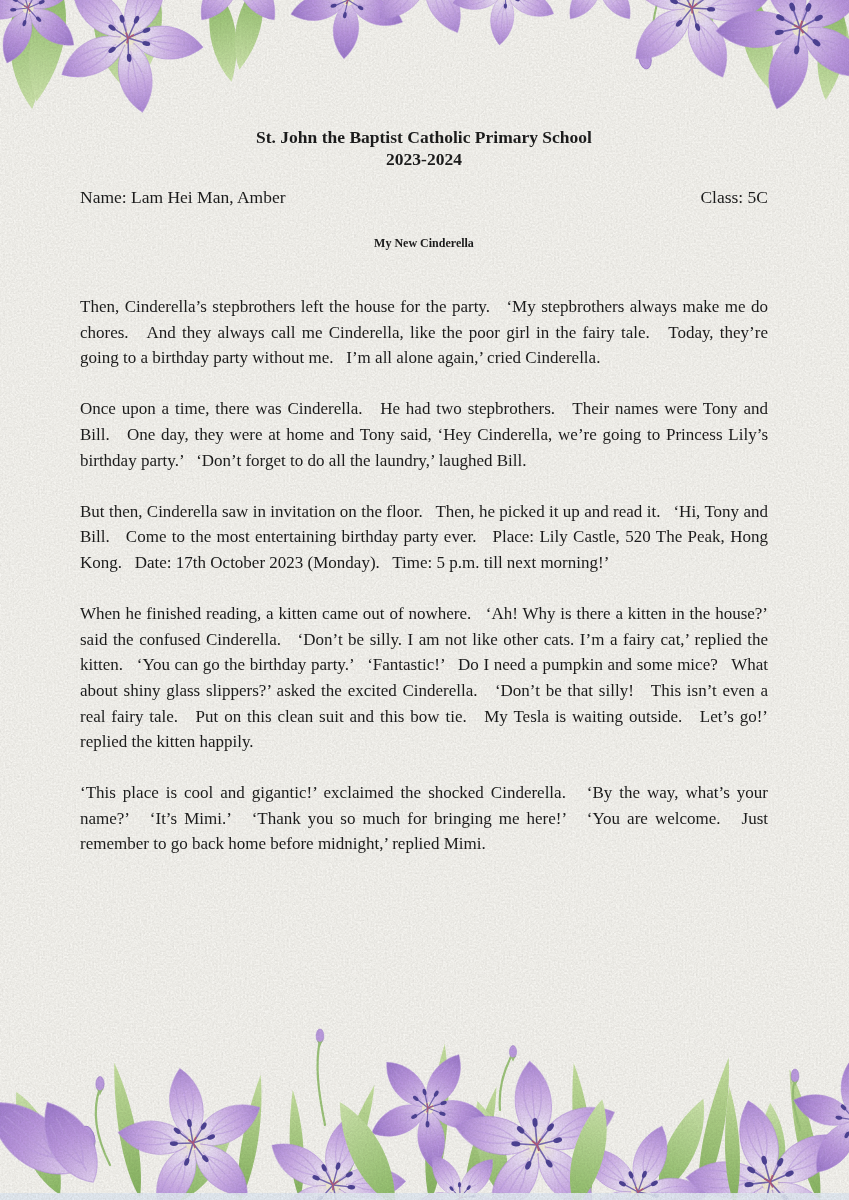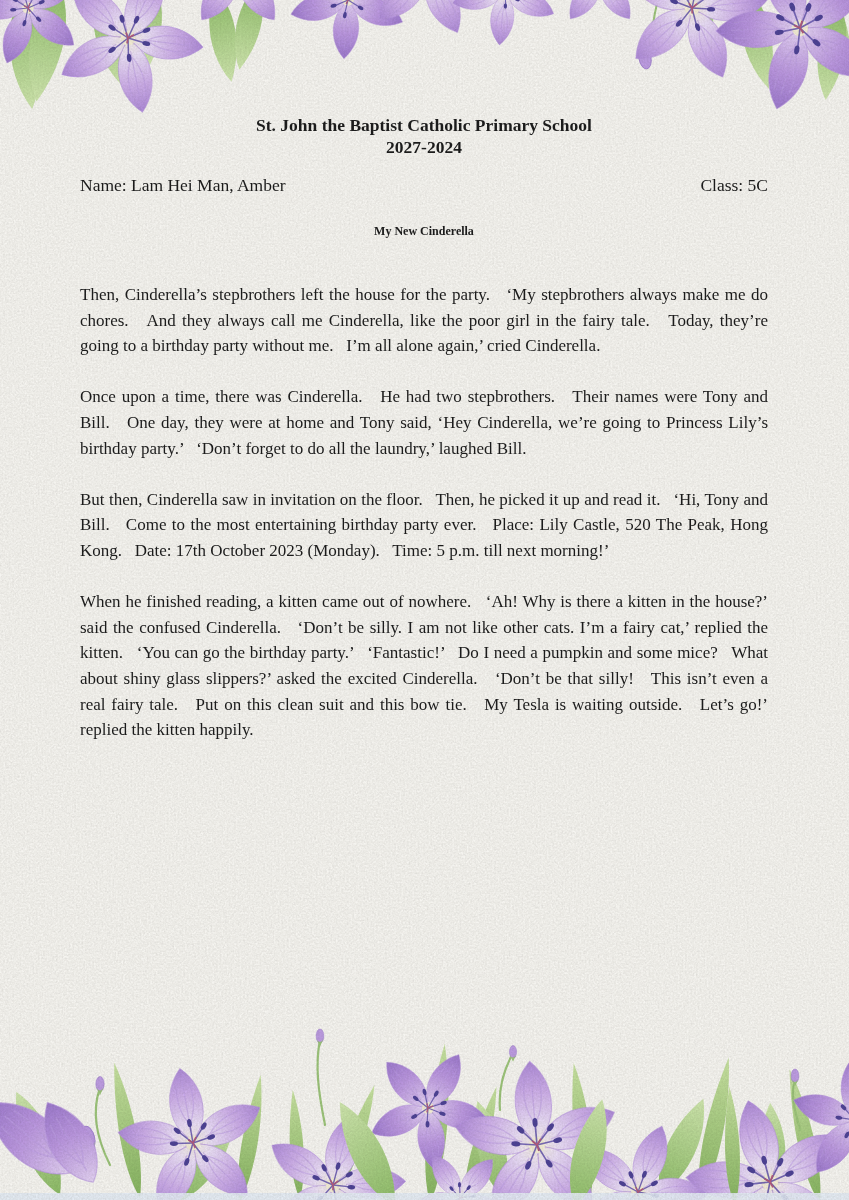--- a/index.html
+++ b/index.html
@@ -12,21 +12,21 @@
     color:var(--text-color,#1c1c1c);
   }
   .floral{position:absolute;left:0;pointer-events:none;}
   .floral-top{top:0;z-index:1;}
   .floral-bottom{bottom:0;z-index:1;}
   .paper-tex{position:absolute;left:0;top:0;z-index:6;pointer-events:none;opacity:.45;mix-blend-mode:multiply;}
   .bottom-strip{
     position:absolute;left:0;bottom:0;width:849px;height:7px;
     background:var(--bottom-edge-color,#e3ebf4);opacity:.9;z-index:4;
   }
-  .content{position:absolute;left:80px;top:0;width:688px;z-index:3;}
+  .content{position:absolute;left:80px;top:12px;width:688px;z-index:3;}
   .school-name{padding-top:114px;}
   .school-name,.school-year{
     text-align:center;font-weight:bold;font-size:17.5px;line-height:22px;
   }
   .name-row{
     display:flex;justify-content:space-between;
     margin-top:16px;font-size:17.5px;line-height:22px;align-items:center;
   }
   .essay-title{
     text-align:center;font-weight:bold;font-size:12px;line-height:22px;
@@ -193,31 +193,32 @@
     </g>
     <g>
       <use href="#leaf" transform="translate(395,246) rotate(-30) scale(2.1)" fill="url(#lg)"></use>
       <use href="#leaf" transform="translate(575,248) rotate(12) scale(2.0)" fill="url(#lg)"></use>
       <use href="#leafLong" transform="translate(735,246) rotate(-4) scale(1.3)" fill="url(#lgl)"></use>
     </g>
   </svg>
 
   <div class="content">
     <div class="school-name">St. John the Baptist Catholic Primary School</div>
-    <div class="school-year">2027-2024</div>
+    <div class="school-year">2023-2024</div>
     <div class="name-row">
       <span>Name: Lam Hei Man, Amber</span>
       <span>Class: 5C</span>
     </div>
     <div class="essay-title">My New Cinderella</div>
     <div class="essay">
       <p>Then, Cinderella’s stepbrothers left the house for the party.   ‘My stepbrothers always make me do chores.   And they always call me Cinderella, like the poor girl in the fairy tale.   Today, they’re going to a birthday party without me.   I’m all alone again,’ cried Cinderella.</p>
       <p>Once upon a time, there was Cinderella.   He had two stepbrothers.   Their names were Tony and Bill.   One day, they were at home and Tony said, ‘Hey Cinderella, we’re going to Princess Lily’s birthday party.’   ‘Don’t forget to do all the laundry,’ laughed Bill.</p>
       <p>But then, Cinderella saw in invitation on the floor.   Then, he picked it up and read it.   ‘Hi, Tony and Bill.   Come to the most entertaining birthday party ever.   Place: Lily Castle, 520 The Peak, Hong Kong.   Date: 17th October 2023 (Monday).   Time: 5 p.m. till next morning!’</p>
       <p>When he finished reading, a kitten came out of nowhere.   ‘Ah! Why is there a kitten in the house?’ said the confused Cinderella.   ‘Don’t be silly. I am not like other cats. I’m a fairy cat,’ replied the kitten.   ‘You can go the birthday party.’   ‘Fantastic!’   Do I need a pumpkin and some mice?   What about shiny glass slippers?’ asked the excited Cinderella.   ‘Don’t be that silly!   This isn’t even a real fairy tale.   Put on this clean suit and this bow tie.   My Tesla is waiting outside.   Let’s go!’ replied the kitten happily.</p>
+      <p>‘This place is cool and gigantic!’ exclaimed the shocked Cinderella.   ‘By the way, what’s your name?’   ‘It’s Mimi.’   ‘Thank you so much for bringing me here!’   ‘You are welcome.   Just remember to go back home before midnight,’ replied Mimi.</p>
     </div>
   </div>
 
   <svg class="paper-tex" width="849" height="1200" viewBox="0 0 849 1200">
     <rect width="849" height="1200" filter="url(#ptex)"></rect>
   </svg>
 
   <div class="bottom-strip"></div>
 </div>
 

